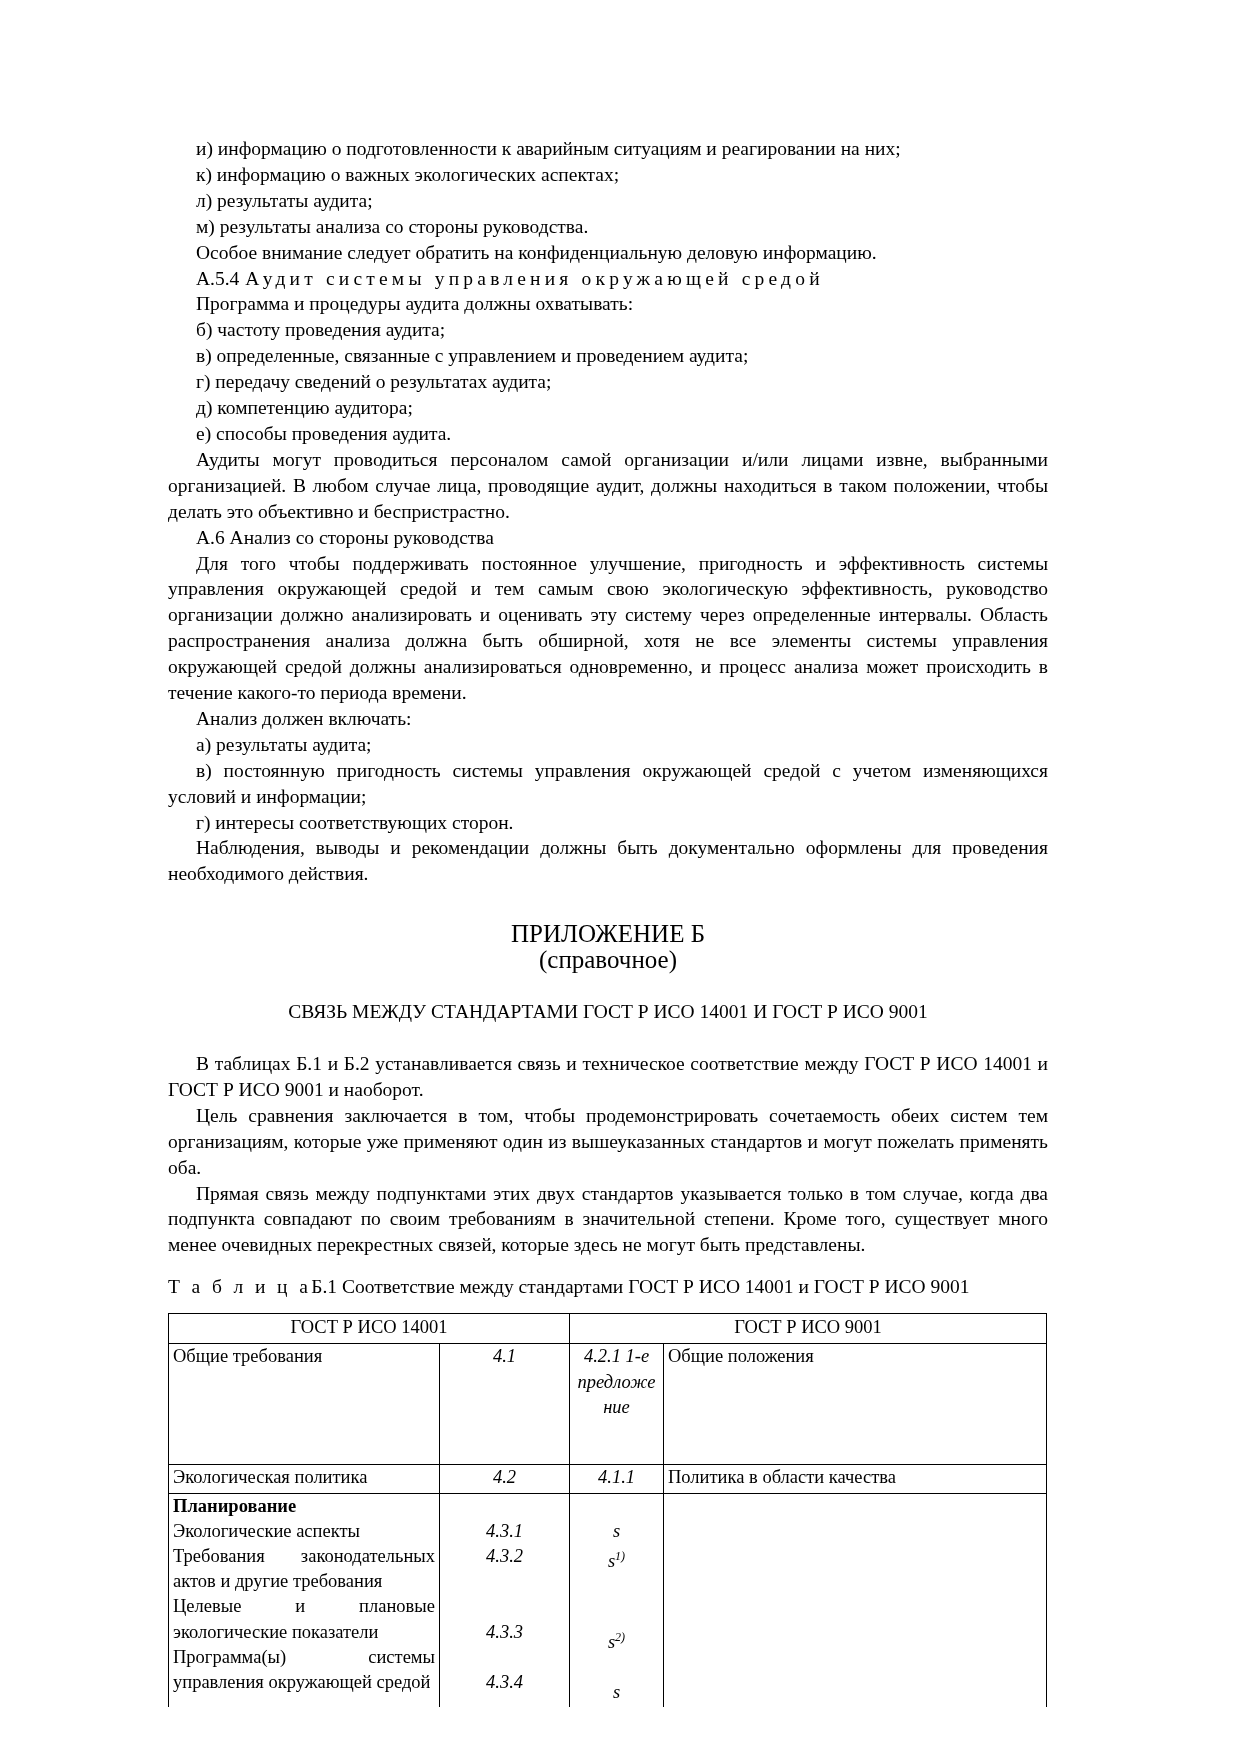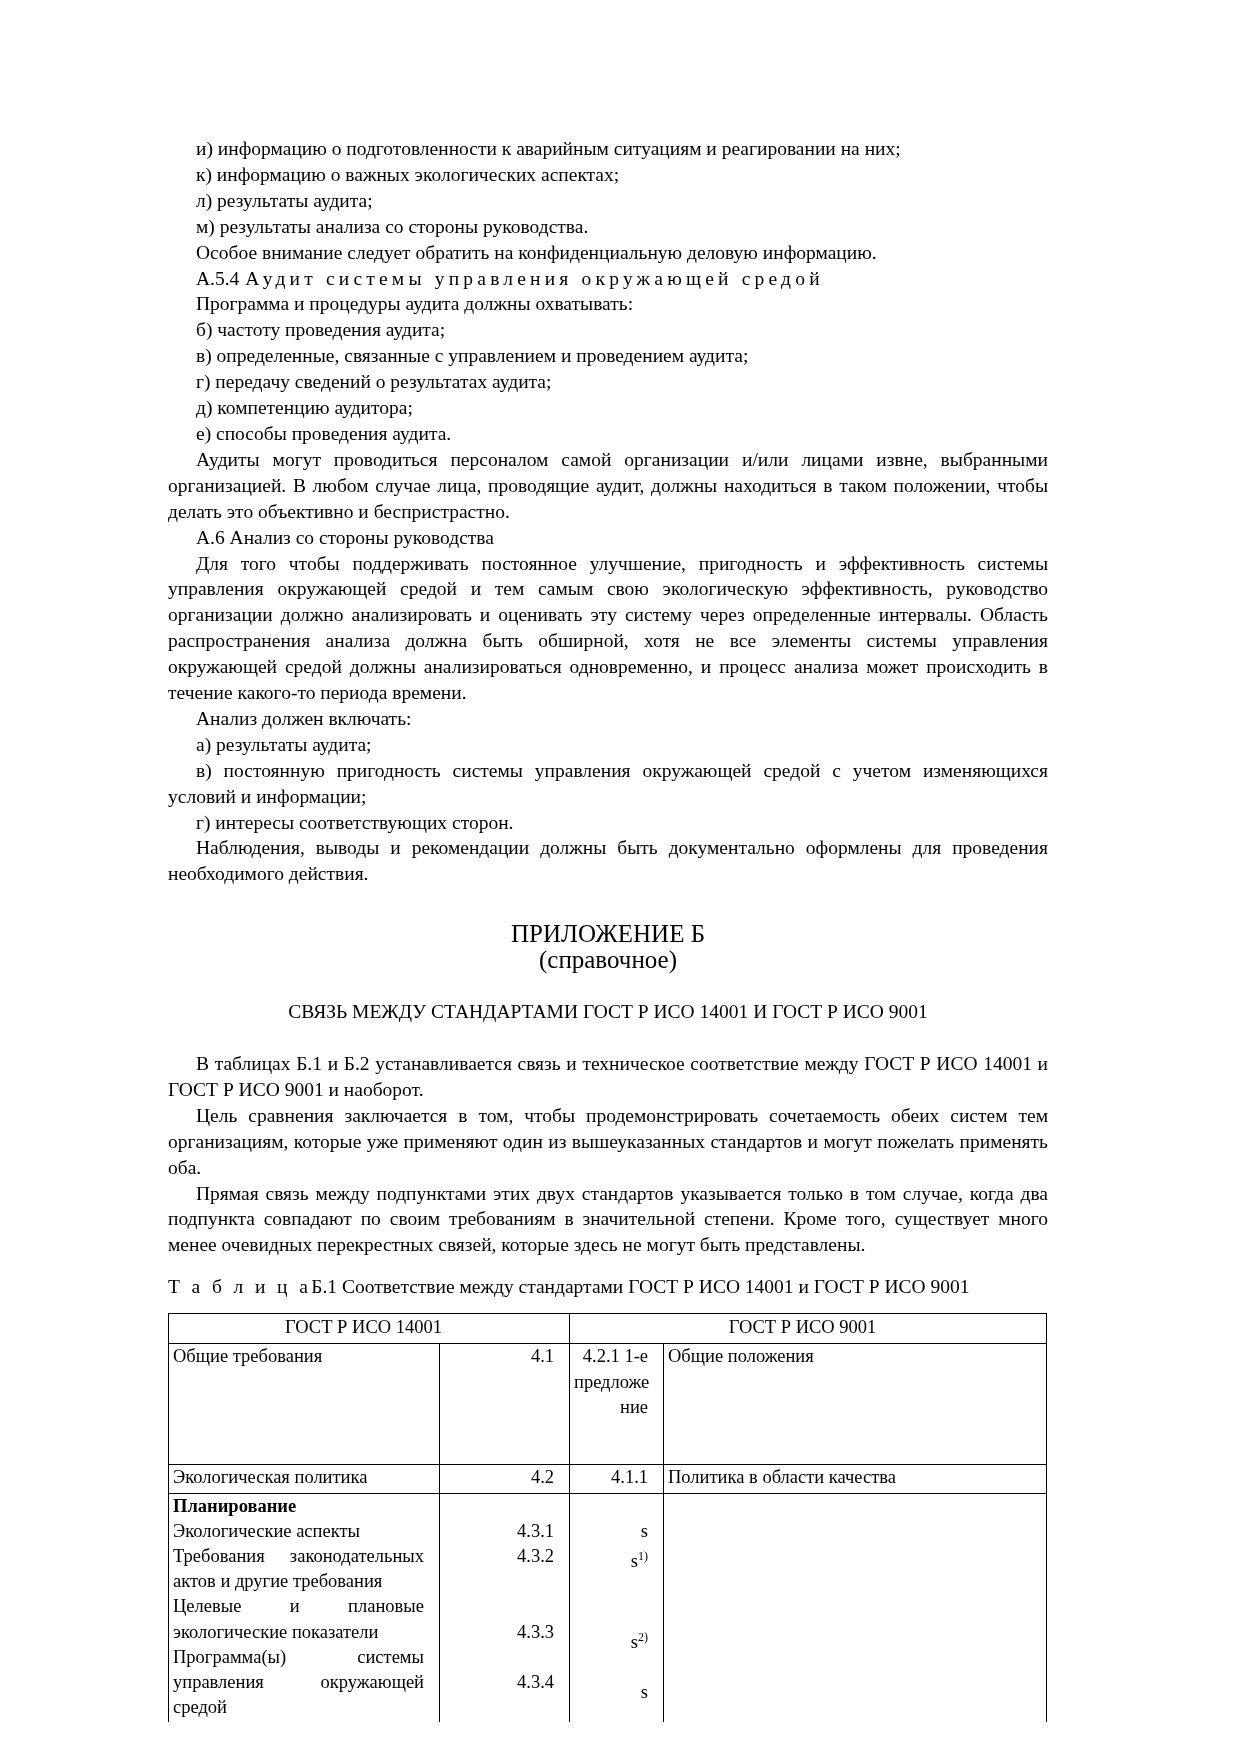--- a/index.html
+++ b/index.html
@@ -79,34 +79,34 @@
 
   table.b1 {
     border-collapse: collapse;
     width: 878px;
     table-layout: fixed;
     font-size: 18.5px;
     line-height: 25.2px;
   }
   table.b1 td, table.b1 th {
     border: 1.6px solid #000;
-    padding: 0px 15px 2px 4px;
+    padding: 0px 4px 2px 4px;
     vertical-align: top;
     font-weight: normal;
   }
   table.b1 .hdr {
     text-align: center;
     padding-top: 1px;
     padding-bottom: 3px;
   }
   .c1 { width: 271px; }
   .c2 { width: 130px; }
   .c3 { width: 94px; }
   .c4 { width: 383px; }
-  .ctr { text-align: right; }
+  .ctr { text-align: center; font-style: italic; }
   .just { text-align: justify; }
   .bold { font-weight: bold; }
   .noborder-bottom { border-bottom: none !important; }
   .tall-cell { height: 118px; }
   .sup { font-size: 12px; vertical-align: super; }
   .rowline { white-space: nowrap; }
 </style>
 </head>
 <body>
 

